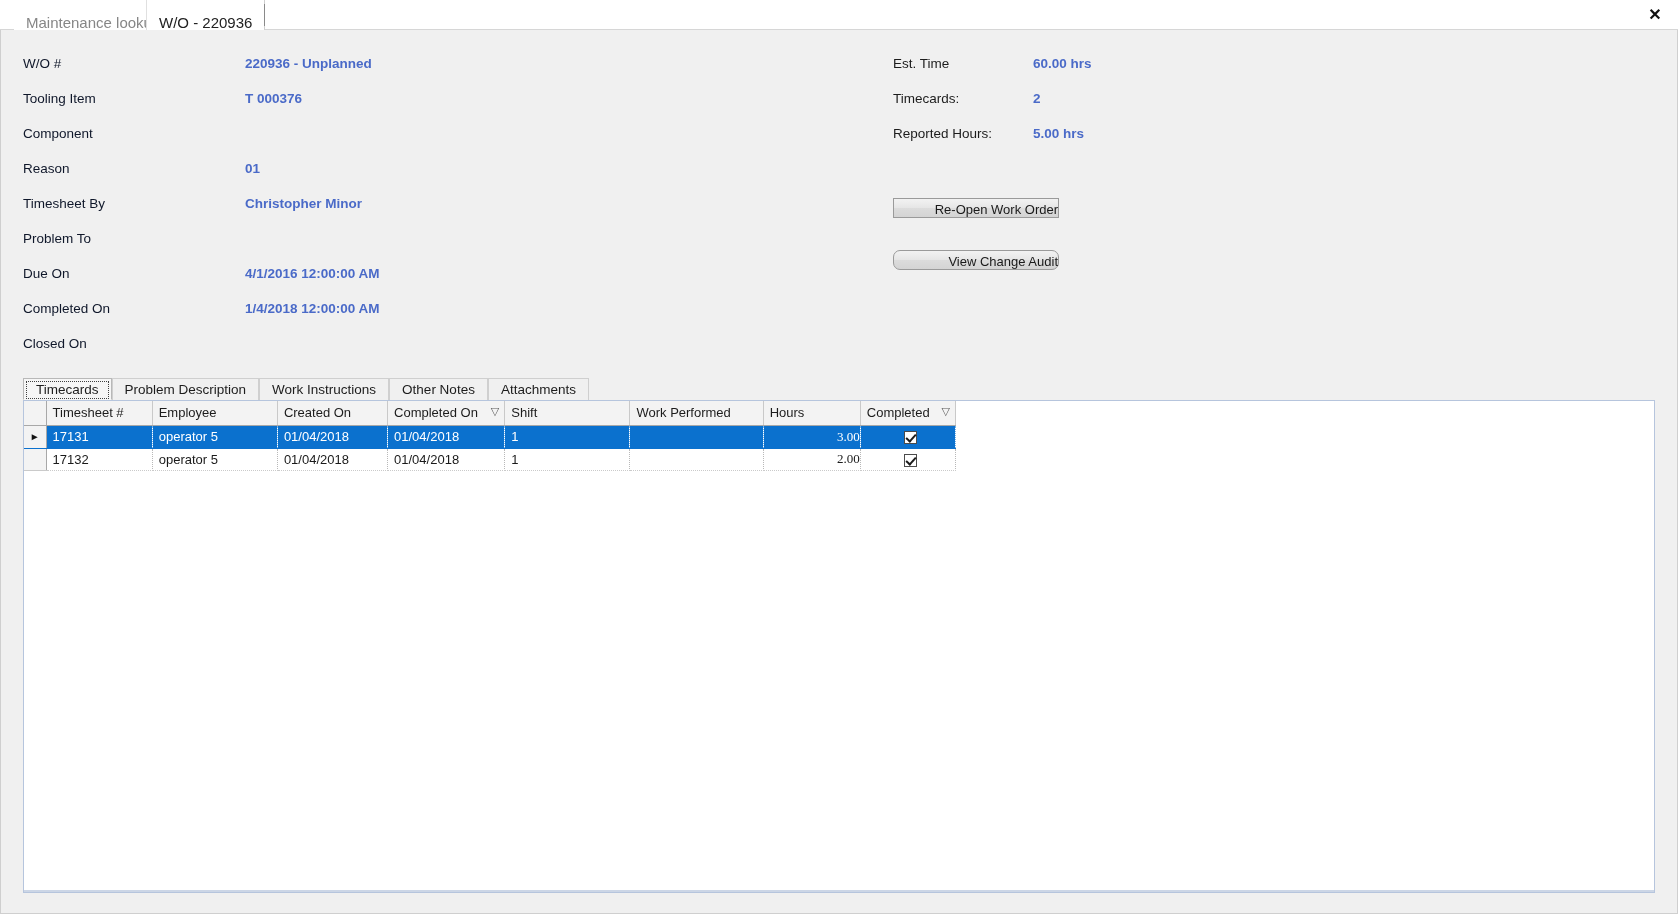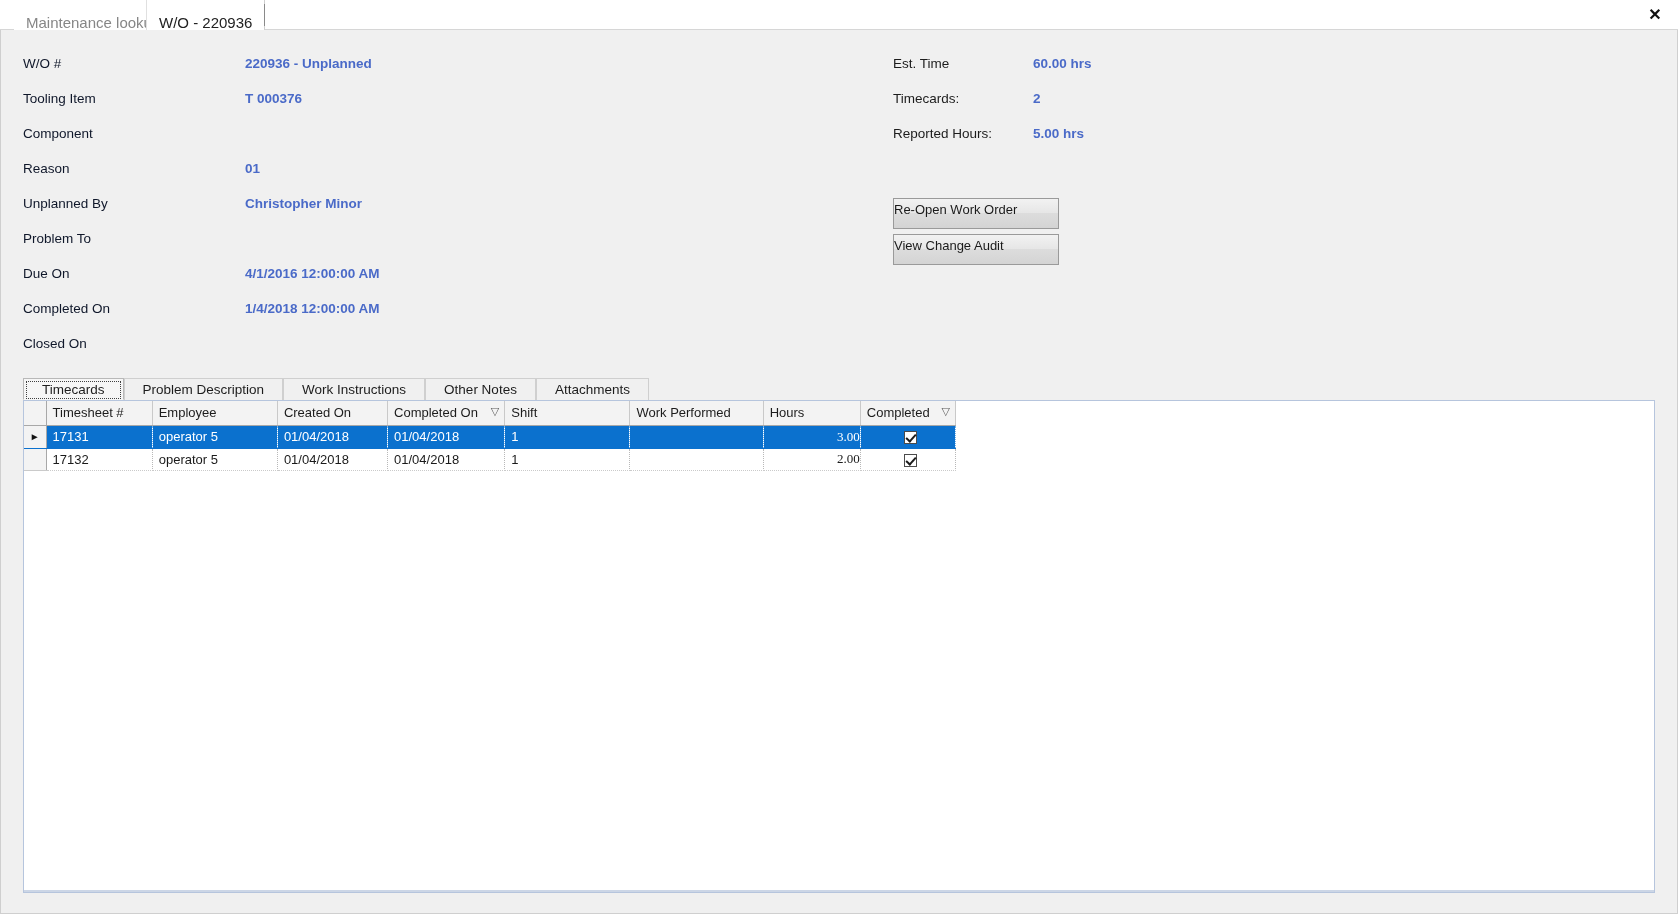--- a/index.html
+++ b/index.html
@@ -133,47 +133,47 @@
     font-size: 13.5px;
     font-weight: bold;
     color: #4a6ac8;
   }
 
   
   .winbtn {
     position: absolute;
     left: 892px;
     width: 166px;
-    height: 31px;
+    height: 20px;
     background: linear-gradient(to bottom,#f2f2f2 0%, #e6e6e6 48%, #dcdcdc 50%, #d4d4d4 100%);
     border: 1px solid #9a9a9a;
     box-sizing: border-box;
     font-family: "Liberation Sans", sans-serif;
     font-size: 13px;
     color: #1a1a1a;
-    text-align: left;
+    text-align: right;
     line-height: 22px;
     cursor: pointer;
     user-select: none;
   }
 
   
   .inner-tabs {
     position: absolute;
     left: 22px;
     top: 348px;
     width: 1632px;
     height: 22px;
   }
   .itab {
     position: relative;
     float: left;
     height: 22px;
     line-height: 21px;
-    padding: 0 18px;
+    padding: 0 12px;
     font-size: 13.5px;
     color: #1c1c1c;
     background: #f0f0f0;
     border: 1px solid #cfcfcf;
     border-bottom: none;
     box-sizing: border-box;
     white-space: nowrap;
     cursor: pointer;
     user-select: none;
   }
@@ -321,21 +321,21 @@
     </div>
     <div class="field-row" style="top:96px;">
       <span class="field-label">Component</span>
       <span class="field-value"></span>
     </div>
     <div class="field-row" style="top:131px;">
       <span class="field-label">Reason</span>
       <span class="field-value">01</span>
     </div>
     <div class="field-row" style="top:166px;">
-      <span class="field-label">Unplanned By</span>
+      <span class="field-label">Timesheet By</span>
       <span class="field-value">Christopher Minor</span>
     </div>
     <div class="field-row" style="top:201px;">
       <span class="field-label">Problem To</span>
       <span class="field-value"></span>
     </div>
     <div class="field-row" style="top:236px;">
       <span class="field-label">Due On</span>
       <span class="field-value">4/1/2016 12:00:00 AM</span>
     </div>
@@ -355,21 +355,21 @@
     <div class="sum-row" style="top:61px;">
       <span class="sum-label">Timecards:</span>
       <span class="sum-value">2</span>
     </div>
     <div class="sum-row" style="top:96px;">
       <span class="sum-label">Reported Hours:</span>
       <span class="sum-value">5.00 hrs</span>
     </div>
 
     <div class="winbtn" style="top:168px;">Re-Open Work Order</div>
-    <div class="winbtn" style="top:204px;">View Change Audit</div>
+    <div class="winbtn" style="top:220px;border-radius:7px;">View Change Audit</div>
 
     <div class="inner-tabs">
       <div class="itab selected">
         <span>Timecards</span>
         <span class="focus-ring"></span>
       </div>
       <div class="itab">
         <span>Problem Description</span>
       </div>
       <div class="itab">

